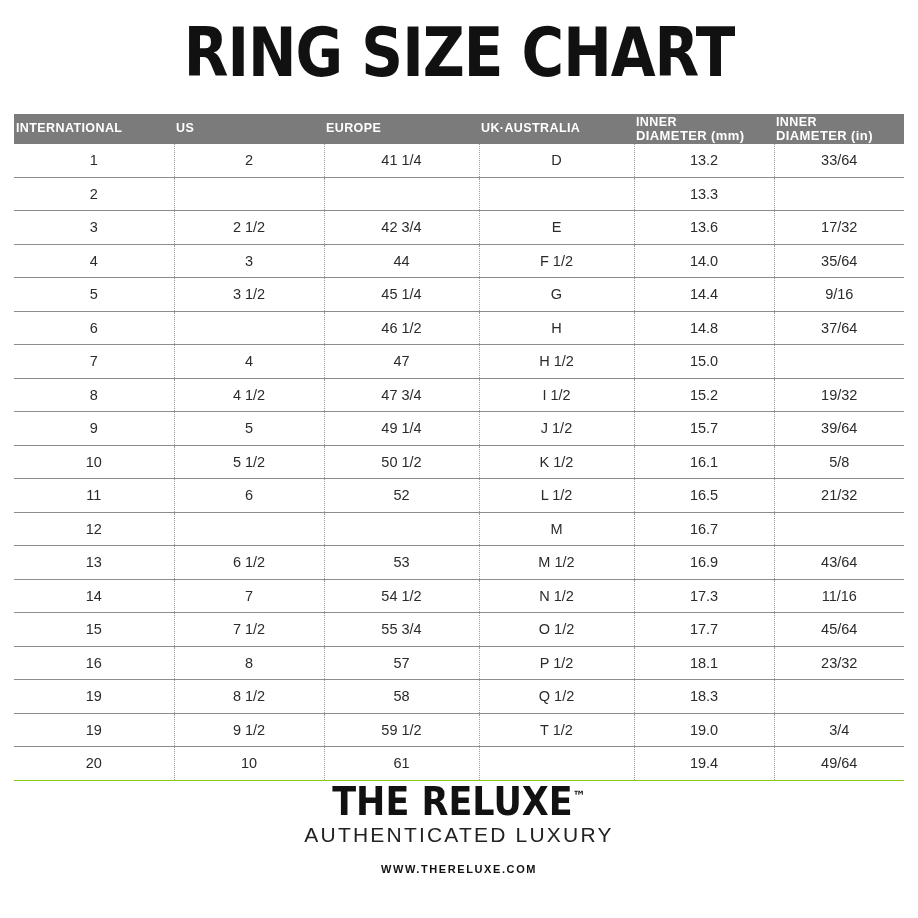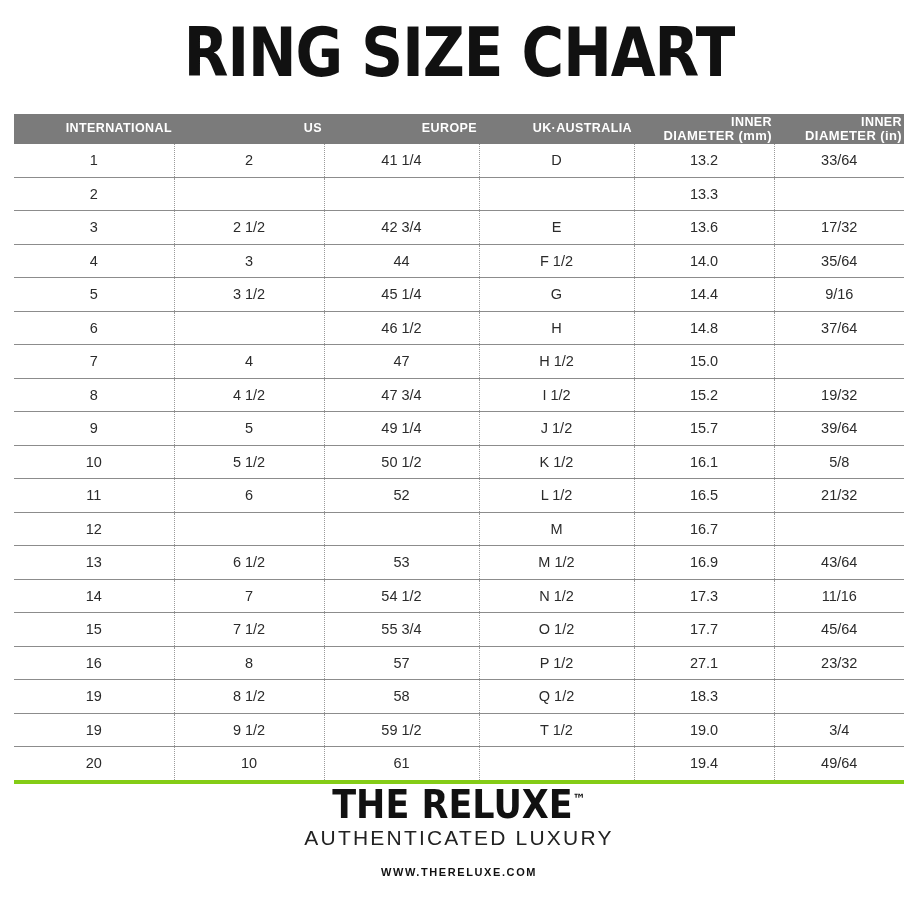--- a/index.html
+++ b/index.html
@@ -41,21 +41,21 @@
     table-layout: fixed;
   }
   table.chart thead th {
     background: #7b7b7b;
     color: #ffffff;
     font-size: 12.5px;
     font-weight: bold;
     letter-spacing: 0.4px;
     height: 30px;
     padding: 0 2px;
-    text-align: right;
+    text-align: left;
     vertical-align: middle;
     border: none;
     line-height: 1.05;
   }
   table.chart thead th span.sub {
     display: block;
     font-size: 13px;
   }
   table.chart tbody td {
     height: 32.5px;
@@ -64,21 +64,21 @@
     font-size: 14.5px;
     color: #2b2b2b;
     border-bottom: 1px solid #8c8c8c;
     border-right: 1px dotted #9a9a9a;
     padding: 0 2px;
   }
   table.chart tbody td:last-child {
     border-right: none;
   }
   table.chart tbody tr:last-child td {
-    border-bottom: 4px solid #84cc16;
+    border-bottom: 1px solid #84cc16;
   }
   
   col.c0 { width: 160px; }
   col.c1 { width: 150px; }
   col.c2 { width: 155px; }
   col.c3 { width: 155px; }
   col.c4 { width: 140px; }
   col.c5 { width: 130px; }
 
   .footer {
@@ -272,21 +272,21 @@
           <td>55 3/4</td>
           <td>O 1/2</td>
           <td>17.7</td>
           <td>45/64</td>
         </tr>
         <tr>
           <td>16</td>
           <td>8</td>
           <td>57</td>
           <td>P 1/2</td>
-          <td>27.1</td>
+          <td>18.1</td>
           <td>23/32</td>
         </tr>
         <tr>
           <td>19</td>
           <td>8 1/2</td>
           <td>58</td>
           <td>Q 1/2</td>
           <td>18.3</td>
           <td></td>
         </tr>

